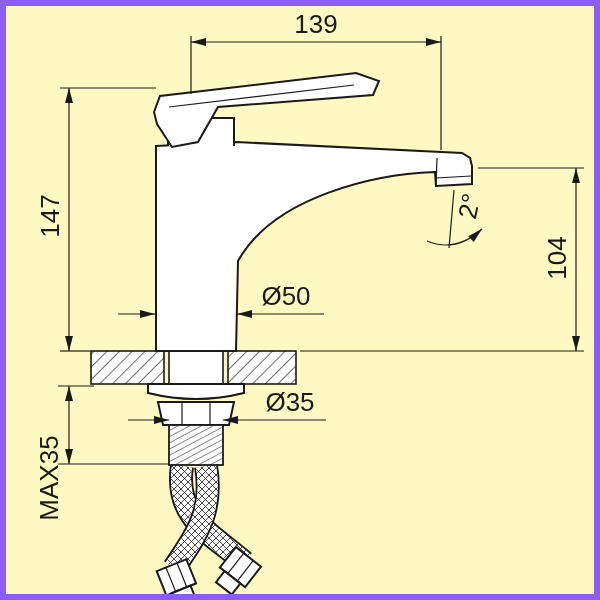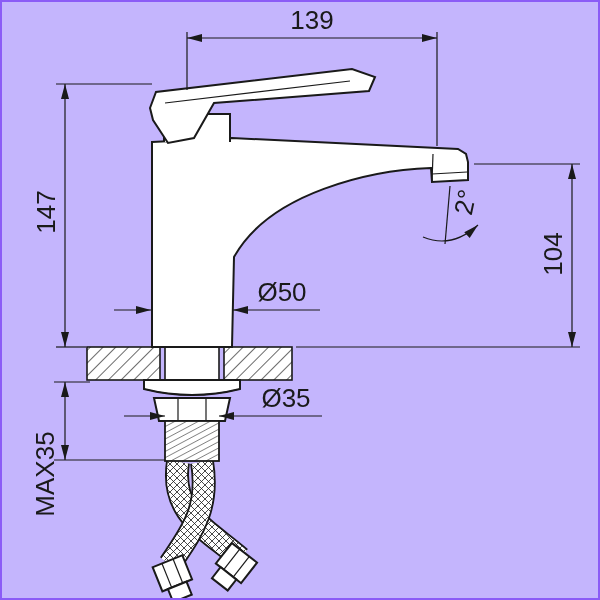--- a/index.html
+++ b/index.html
@@ -1,18 +1,18 @@
 <!DOCTYPE html>
 <html><head>
 <meta charset="utf-8">
 <style>
   html,body{margin:0;padding:0;background:#ffffff;}
   .frame{
     width:600px;height:600px;box-sizing:border-box;
-    background:#c4b5fd;border:2px solid #8b5cf6;
+    background:#fef9c3;border:6px solid #8b5cf6;
     position:relative;overflow:hidden;
   }
   svg{display:block;}
   svg text{
     font-family:"Liberation Sans","DejaVu Sans",sans-serif;
     font-size:26px;
     fill:#1a1a1a;
   }
   .thin{stroke:#1a1a1a;stroke-width:1.2;fill:none;}
   .outline{stroke:#1a1a1a;stroke-width:2;fill:#ffffff;}

